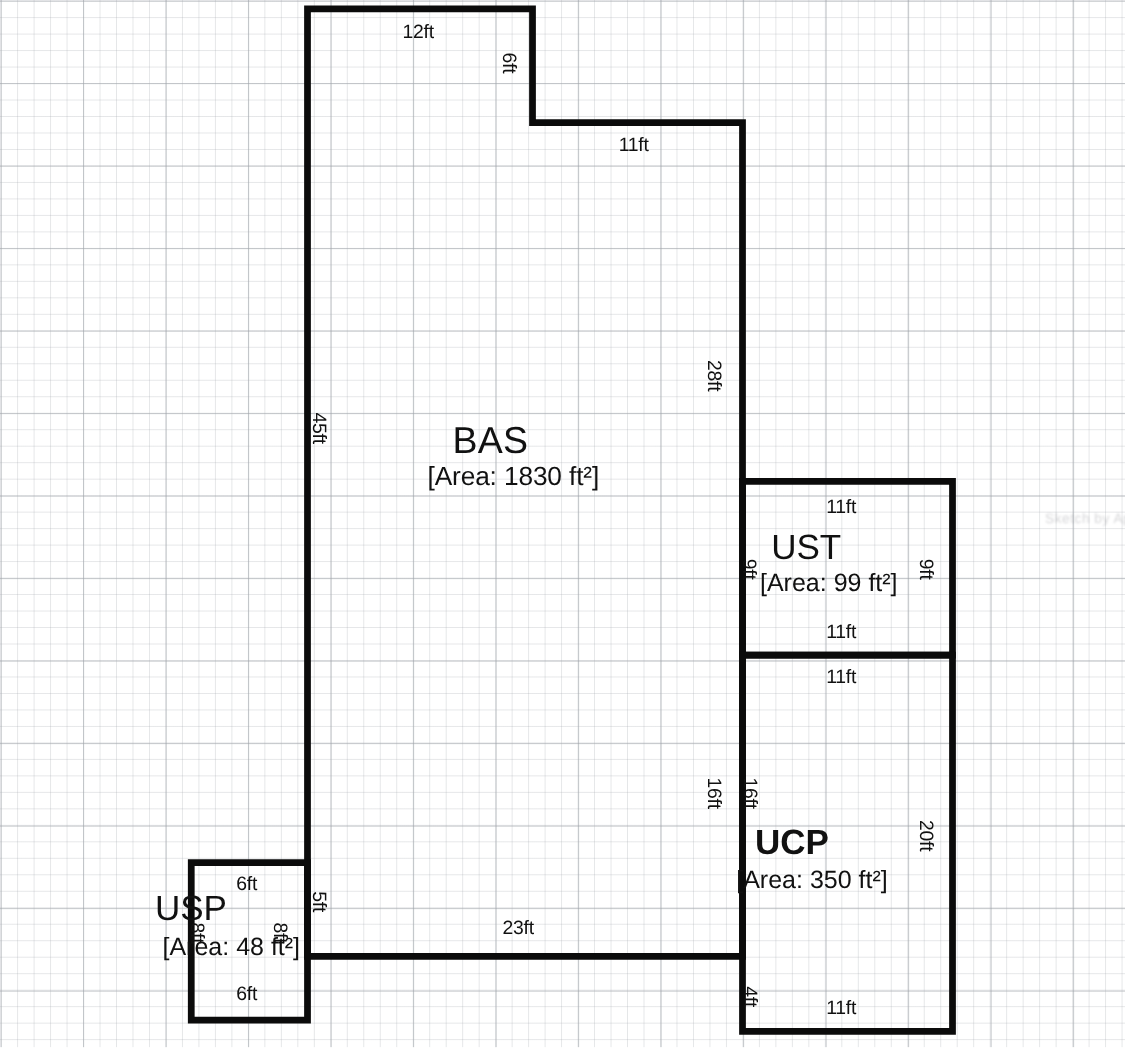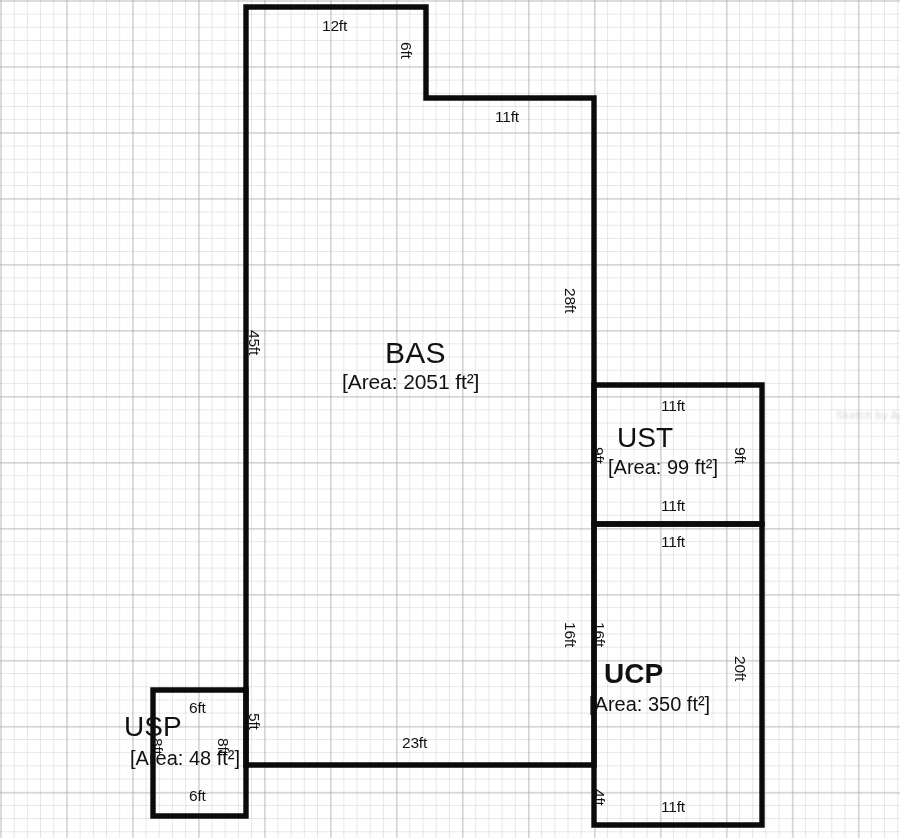--- a/index.html
+++ b/index.html
@@ -115,22 +115,22 @@
   <div class="lbl dim-v" style="left:578px; top:288px; transform: rotate(90deg);">28ft</div>
 
   <div class="lbl dim-v" style="left:578px; top:622px; transform: rotate(90deg);">16ft</div>
 
   <div class="lbl dim-v" style="left:262px; top:330px; transform: rotate(90deg);">45ft</div>
 
   <div class="lbl dim" style="left:402px; top:735px;text-align:right;">23ft</div>
 
   <div class="lbl dim-v" style="left:262px; top:713px; transform: rotate(90deg);">5ft</div>
 
-  <div class="lbl room-name" style="left:362px; top:338px;margin-left:23px;">BAS</div>
-  <div class="lbl room-area" style="left:342px; top:371px;">[Area: 2051 ft²]</div>
+  <div class="lbl room-name" style="left:362px; top:338px;">BAS</div>
+  <div class="lbl room-area" style="left:342px; top:371px;">[Area: 1830 ft²]</div>
 
   <div class="lbl dim" style="left:661px; top:398px;">11ft</div>
 
   <div class="lbl dim-v" style="left:606px; top:447px; transform: rotate(90deg);">9ft</div>
 
   <div class="lbl dim-v" style="left:748px; top:447px; transform: rotate(90deg);">9ft</div>
 
   <div class="lbl dim" style="left:661px; top:498px;">11ft</div>
 
   <div class="lbl room-name-sm" style="left:617px; top:424px;">UST</div>

